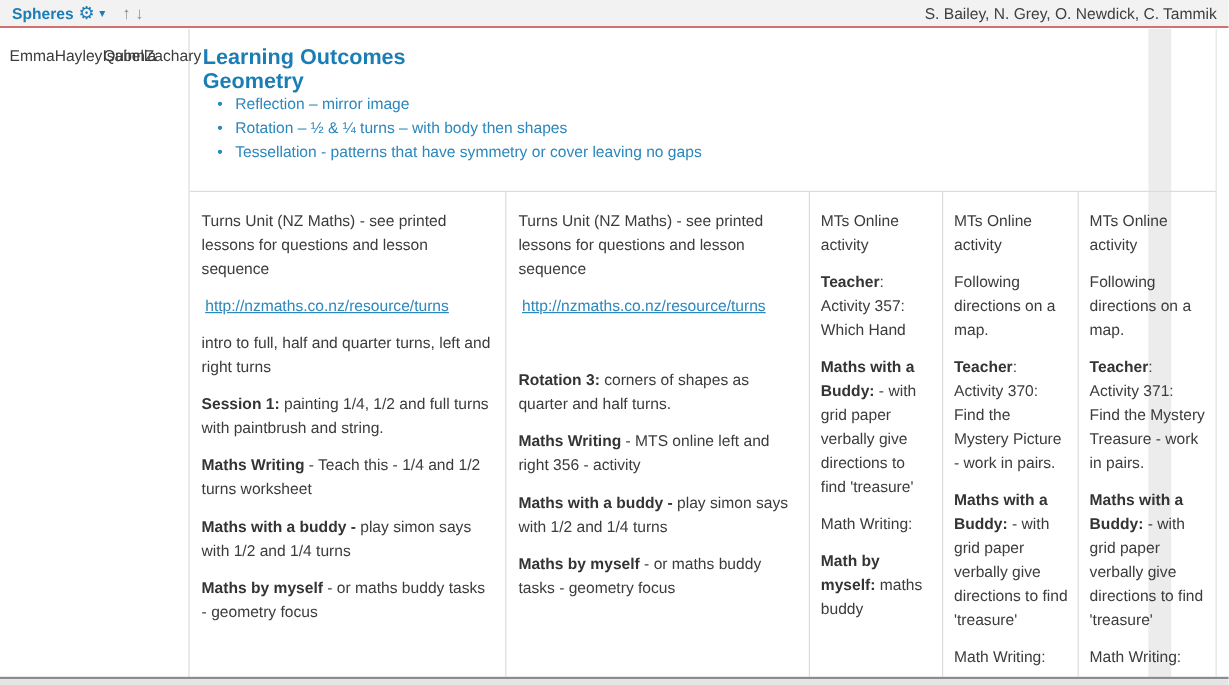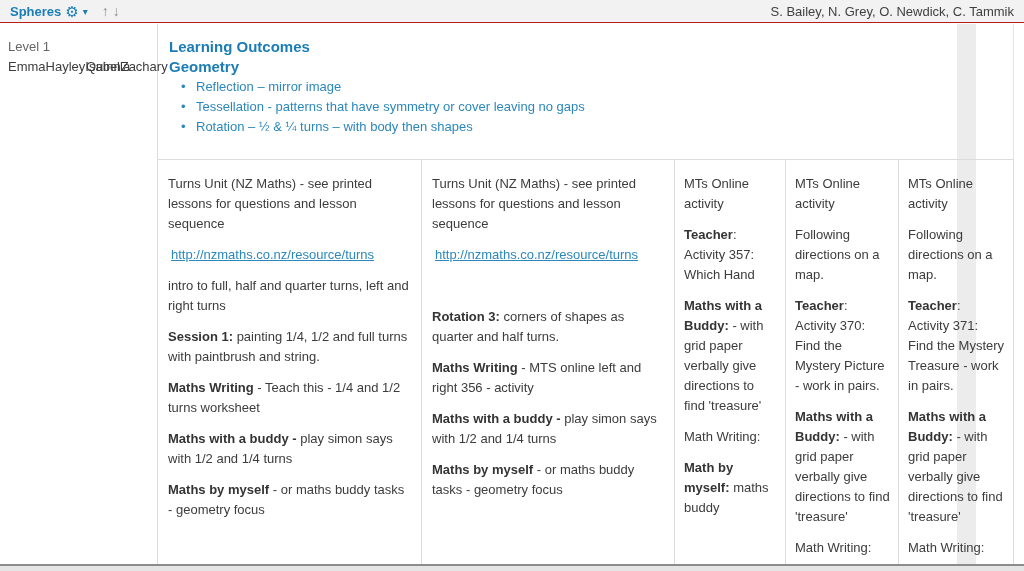--- a/index.html
+++ b/index.html
@@ -27,21 +27,21 @@
     border-right:1px solid #dcdcdc; padding:13px 0 0 8px; background:transparent; }
   .level { color:#666; line-height:20px; }
   .names { display:flex; }
   .names-col { width:78px; display:flex; flex-direction:row; }
   .names-col span { line-height:20px; color:#3c3c3c; cursor:pointer; }
 
   
   .outcomes { position:absolute; left:158px; top:24px; width:856px; height:136px;
     border-bottom:1px solid #dcdcdc; border-right:1px solid #e4e4e4;
     padding:13px 0 0 11px; background:transparent; }
-  .outcomes h3 { font-size:15px; color:#1b7db5; line-height:20px; font-weight:bold; }
+  .outcomes h3 { font-size:18px; color:#1b7db5; line-height:20px; font-weight:bold; }
   .outcomes ul { list-style:none; margin-top:0; }
   .outcomes li { color:#2b87bc; line-height:20px; padding-left:27px; position:relative; }
   .outcomes li::before { content:"•"; position:absolute; left:12px; color:#2b87bc; }
 
   
   .content-table { position:absolute; left:158px; top:160px; width:856px; height:404px;
     display:flex; overflow:hidden; background:transparent; }
   .cell { border-right:1px solid #dcdcdc; padding:14px 10px 0 10px; overflow:hidden;
     line-height:20px; color:#3c3c3c; }
   .cell p { margin:0 0 11px 0; }
@@ -70,41 +70,40 @@
       <span class="caret">▾</span>
       <span class="arrow">↑</span>
       <span class="arrow">↓</span>
     </div>
     <div class="teachers">S. Bailey, N. Grey, O. Newdick, C. Tammik</div>
   </div>
 
   <div class="track-stripe"></div>
 
   <div class="left-pane">
-    <div class="level">Level 1</div>
     <div class="names">
       <div class="names-col">
           <span>Emma</span>
           <span>Hayley</span>
           <span>Isabella</span>
         </div>
       <div class="names-col">
           <span>Quinn</span>
           <span>Zachary</span>
         </div>
     </div>
   </div>
 
   <div class="outcomes">
     <h3>Learning Outcomes</h3>
     <h3>Geometry</h3>
     <ul>
         <li>Reflection – mirror image</li>
+        <li>Rotation – ½ &amp; ¼ turns – with body then shapes</li>
         <li>Tessellation - patterns that have symmetry or cover leaving no gaps</li>
-        <li>Rotation – ½ &amp; ¼ turns – with body then shapes</li>
       </ul>
   </div>
 
   <div class="content-table">
       <div class="cell col1">
         <p><span>Turns Unit (NZ Maths) - see printed lessons for questions and lesson sequence</span></p>
         <p><a href="#">http://nzmaths.co.nz/resource/turns</a></p>
         <p><span>intro to full, half and quarter turns, left and right turns</span></p>
         <p><b>Session 1:</b><span> painting 1/4, 1/2 and full turns with paintbrush and string.</span></p>
         <p><b>Maths Writing</b><span> - Teach this - 1/4 and 1/2 turns worksheet</span></p>

